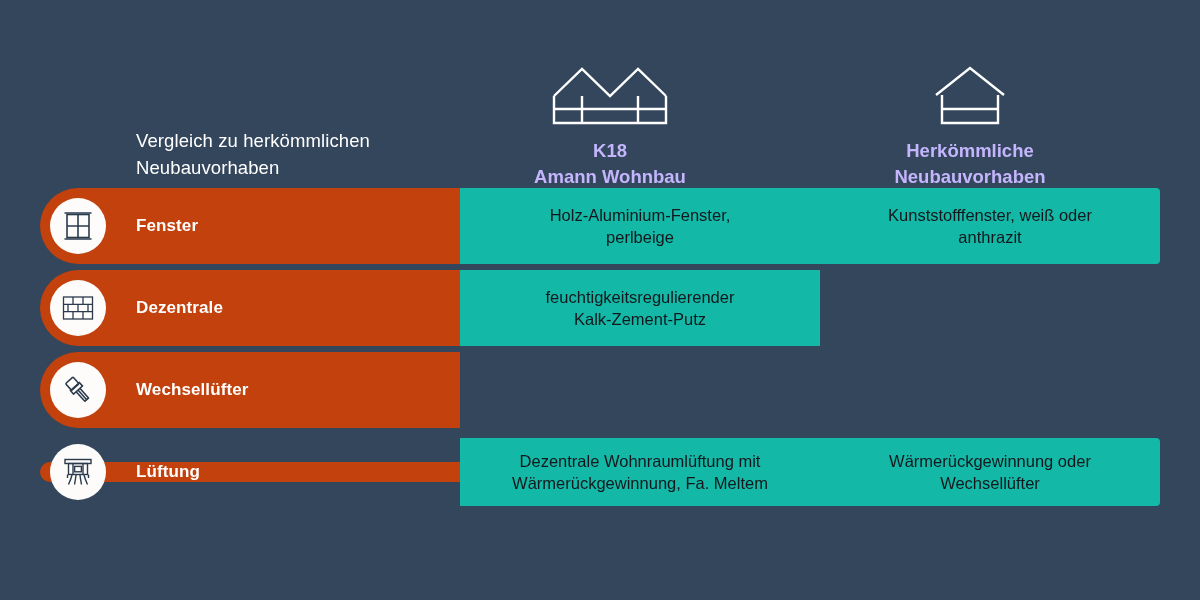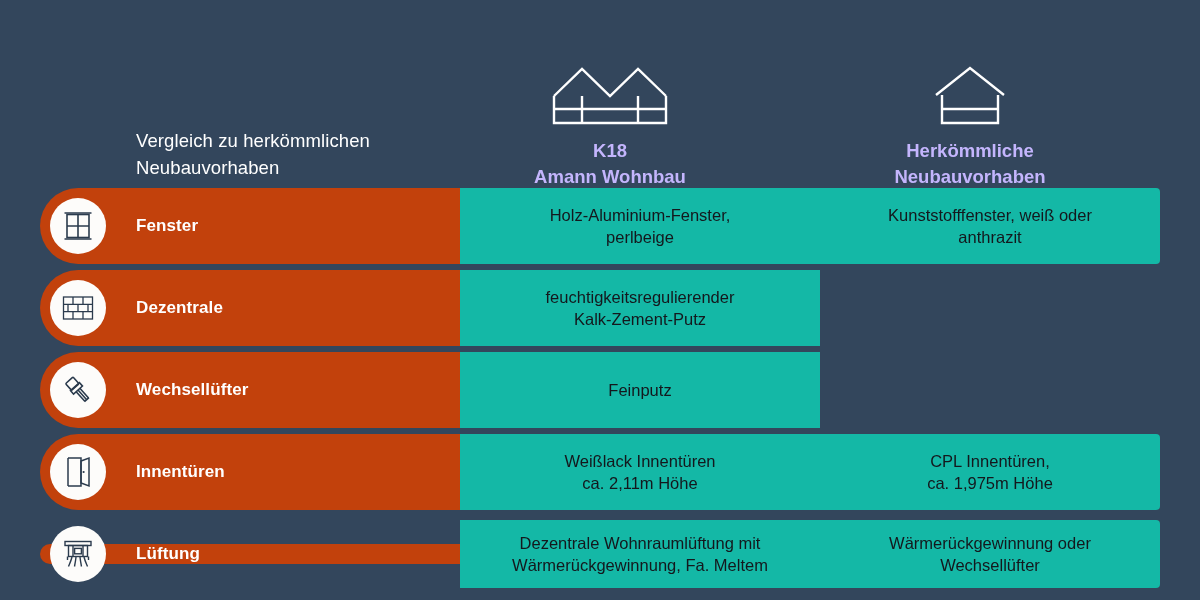--- a/index.html
+++ b/index.html
@@ -230,40 +230,22 @@
             <g transform="rotate(-42 16 16)">
               <rect x="11" y="3" width="10" height="9" rx="1"></rect>
               <rect x="10" y="11.5" width="12" height="4.5"></rect>
               <path d="M13.5 16 L13.5 29 M16 16 L16 29 M18.5 16 L18.5 29"></path>
               <path d="M13 29 L19 29"></path>
             </g>
           </svg>
         </div>
         <div class="cat-label">Wechsellüfter</div>
       </div>
-      <div class="val-cell mid">Feinputz</div>
-    </div>
-
-    <div class="row">
-      <div class="cat-cell">
-        <div class="cat-badge">
-          <svg width="28" height="32" viewBox="0 0 28 32" fill="none" stroke="#2b3b4d" stroke-width="1.5">
-            <path d="M4 2 L4 30"></path>
-            <path d="M4 2 L17 2 L17 30 L4 30"></path>
-            <path d="M17 5 L25 2 L25 30 L17 27 Z"></path>
-            <circle cx="19.6" cy="16" r="1.1" fill="#2b3b4d" stroke="none"></circle>
-          </svg>
-        </div>
-        <div class="cat-label">Innentüren</div>
-      </div>
-      <div class="val-cell mid">Weißlack Innentüren
-ca. 2,11m Höhe</div>
-      <div class="val-cell right">CPL Innentüren,
-ca. 1,975m Höhe</div>
-    </div>
+    </div>
+
 
     <div class="row">
       <div class="cat-cell">
         <div class="cat-badge">
           <svg width="32" height="32" viewBox="0 0 32 32" fill="none" stroke="#2b3b4d" stroke-width="1.4">
             <rect x="3" y="3.5" width="26" height="4"></rect>
             <rect x="6.5" y="7.5" width="19" height="11"></rect>
             <path d="M11 7.5 L11 18.5 M21 7.5 L21 18.5"></path>
             <rect x="12.6" y="10.4" width="6.8" height="5.4"></rect>
             <path d="M5.5 18.5 L5.5 22 M26.5 18.5 L26.5 22"></path>

